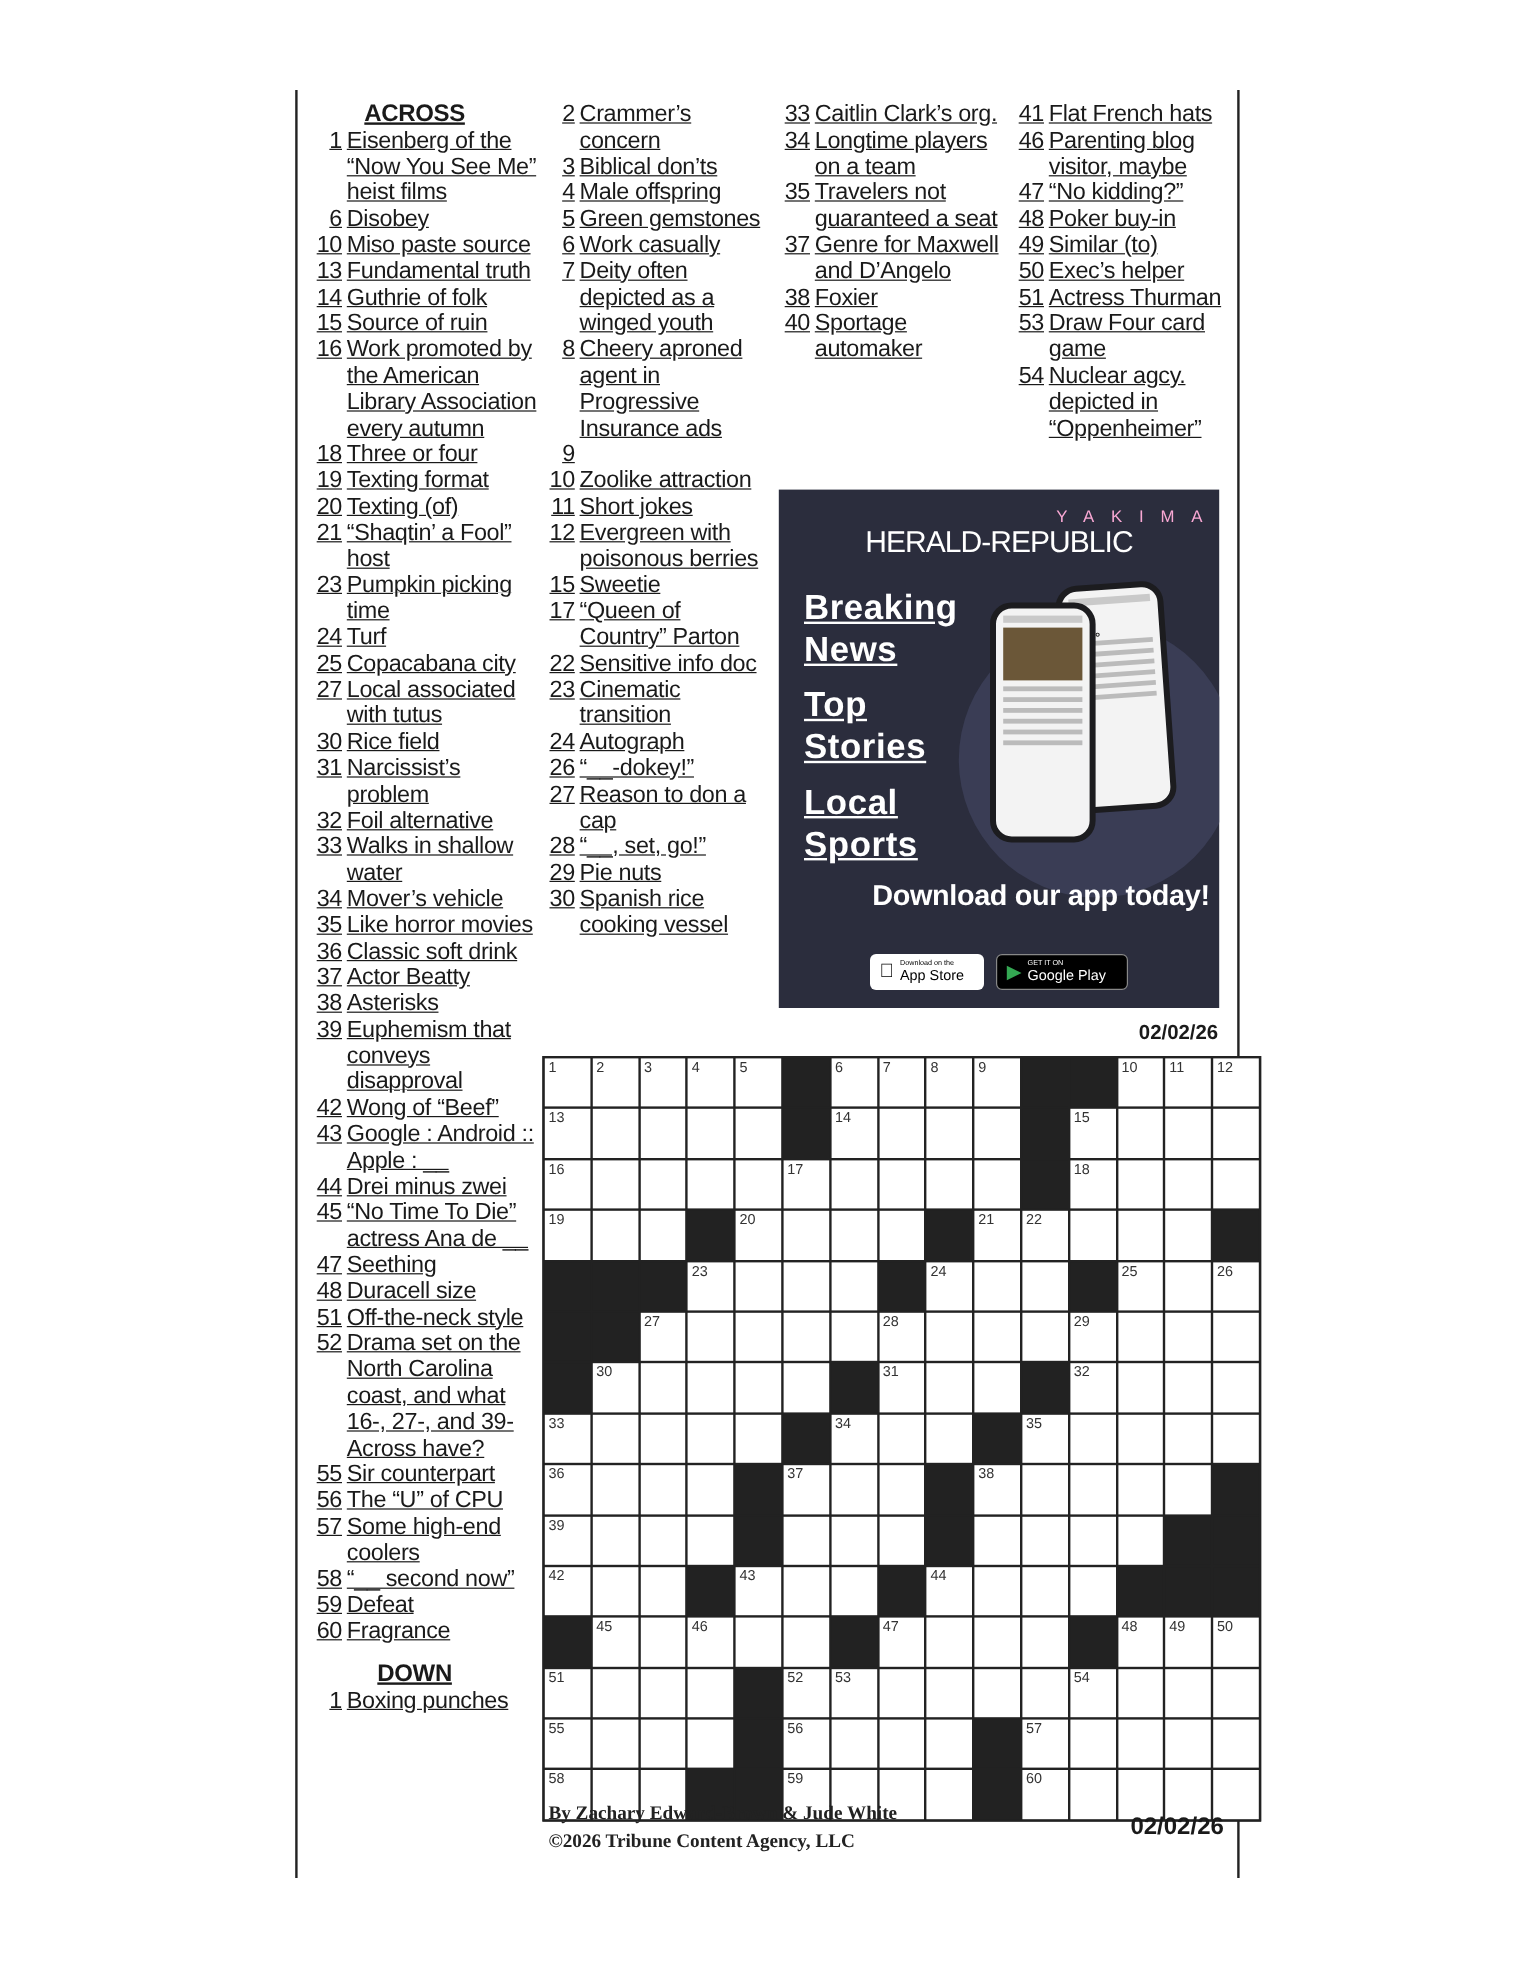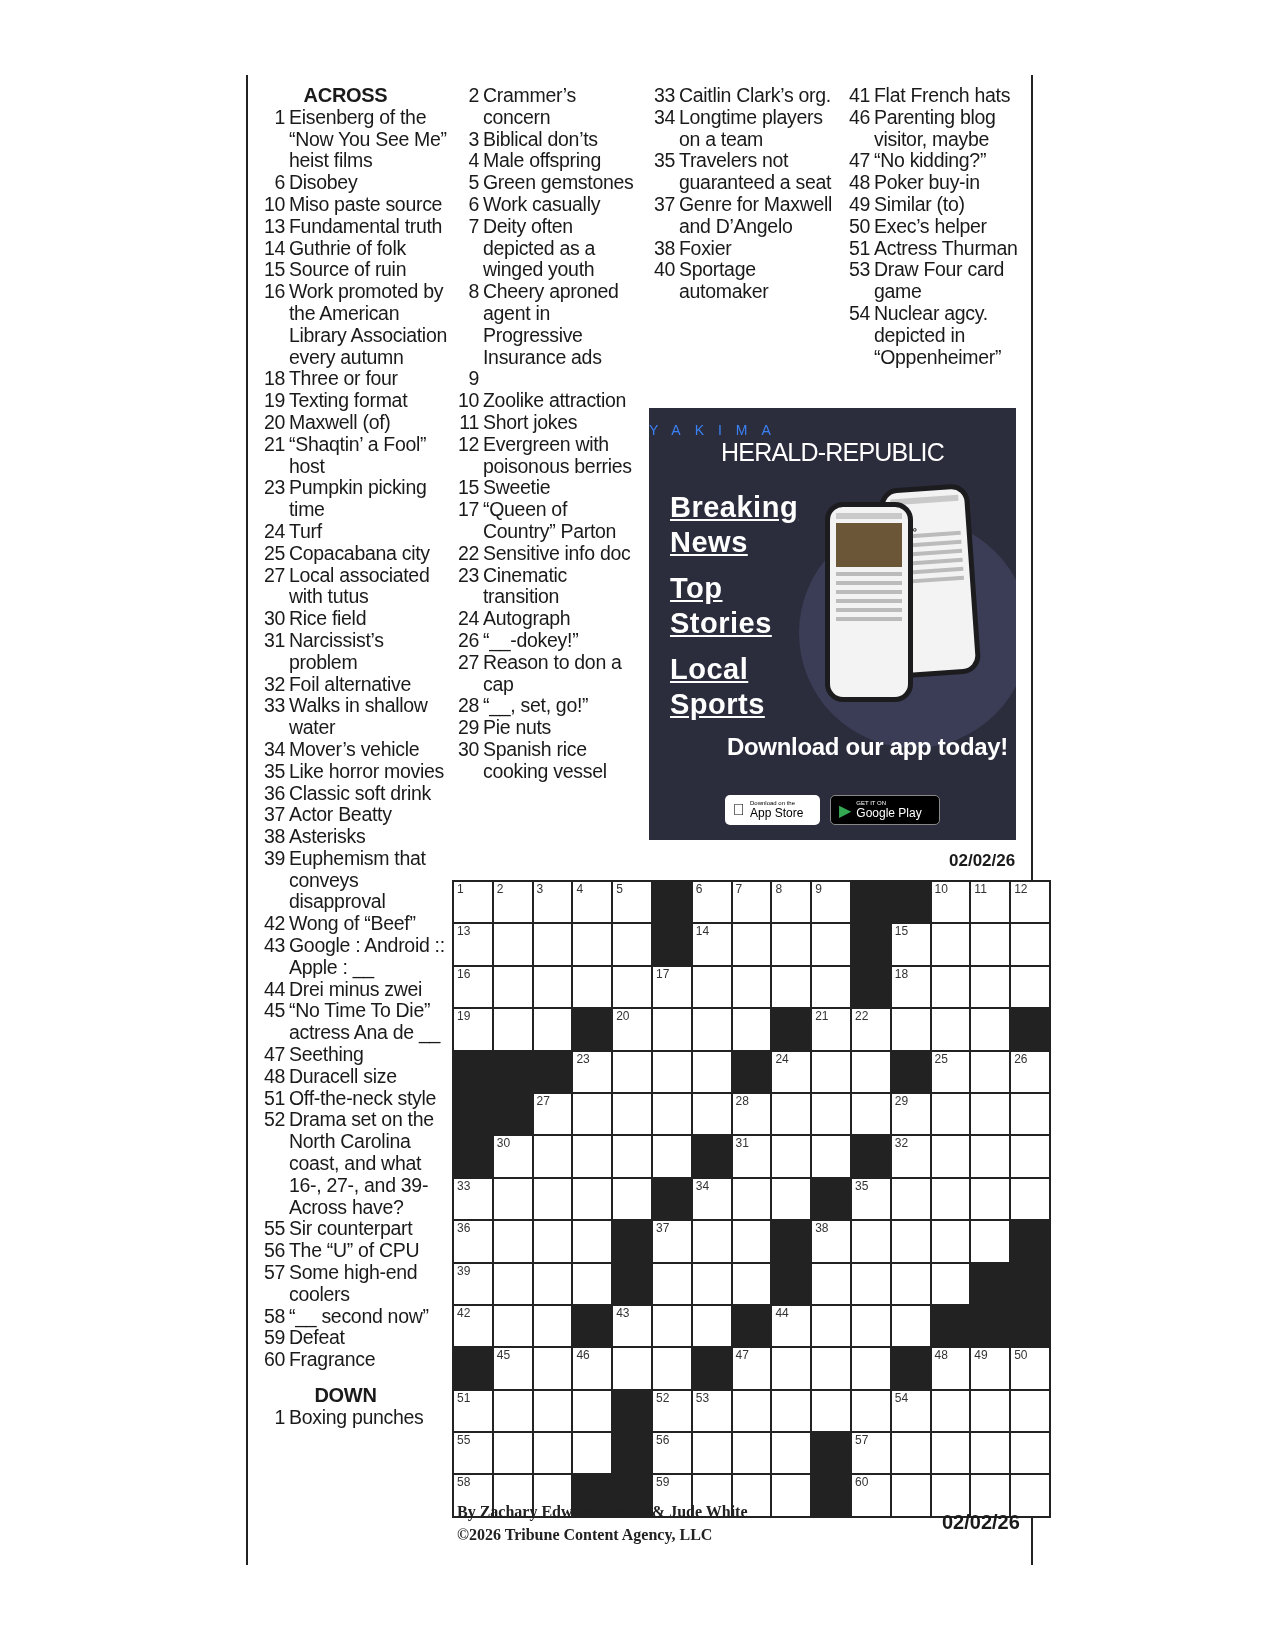--- a/index.html
+++ b/index.html
@@ -1,34 +1,34 @@
 <!DOCTYPE html>
 <html><head>
 <meta charset="utf-8">
 <style>
   html, body { margin: 0; padding: 0; background: #ffffff; }
   body { width: 1265px; height: 1637px; position: relative; overflow: hidden;
          font-family: "Liberation Sans", sans-serif; color: #1a1a1a; }
   .rule-left { position: absolute; left: 246px; top: 75px; width: 2px; height: 1490px; background: #222; }
   .rule-right { position: absolute; left: 1031px; top: 75px; width: 2px; height: 1490px; background: #222; }
 
-  .col { position: absolute; font-size: 19.5px; line-height: 21.8px; letter-spacing: -0.3px; }
+  .col { position: absolute; font-size: 19.5px; line-height: 21.8px; letter-spacing: -0.3px; text-decoration: underline; }
   .col-1 { left: 258px; top: 85px; width: 190px; }
   .col-2 { left: 452px; top: 85px; width: 190px; }
   .col-3 { left: 648px; top: 85px; width: 190px; }
   .col-4 { left: 843px; top: 85px; width: 190px; }
 
   .heading { font-weight: bold; font-size: 20px; text-align: center; width: 175px; margin-bottom: 0; }
   .clue { display: flex; }
   .clue .num { width: 27px; text-align: right; flex: none; padding-right: 4px; }
   .clue .txt { flex: 1; }
 
   .ad { position: absolute; left: 649px; top: 408px; width: 367px; height: 432px; background: #2b2d3d;
         color: #ffffff; overflow: hidden; }
-  .ad .yakima { position: absolute; top: 14px; width: 100%; text-align: left; letter-spacing: 14px; font-size: 14px; color: #3b82f6; }
+  .ad .yakima { position: absolute; top: 14px; width: 100%; text-align: right; letter-spacing: 14px; font-size: 14px; color: #f9a8d4; }
   .ad .brand { position: absolute; top: 30px; width: 100%; text-align: center; font-size: 25px; letter-spacing: -0.8px; font-weight: normal; }
   .ad .taglines { position: absolute; left: 21px; top: 82px; font-size: 29px; font-weight: bold; line-height: 35px; letter-spacing: 0.5px; }
   .ad .taglines .line { margin-bottom: 11px; text-decoration: underline; }
   .ad .halo { position: absolute; left: 150px; top: 110px; width: 230px; height: 230px; border-radius: 50%; background: #3a3d55; }
   .ad .phone { position: absolute; border: 5px solid #1c1c1f; border-radius: 18px; background: #f3f3f3; }
   .ad .phone.back { left: 236px; top: 78px; width: 80px; height: 180px; transform: rotate(-4deg); }
   .ad .phone.front { left: 176px; top: 94px; width: 78px; height: 190px; }
   .ad .phone .bar { height: 6px; margin: 6px 6px 4px; background: #c9c9c9; }
   .ad .phone .pic { margin: 0 6px; height: 44px; background: #6b5738; }
   .ad .phone .row { margin: 5px 6px; height: 4px; background: #bbbbbb; }
@@ -95,21 +95,21 @@
       <div class="clue">
         <span class="num">18</span>
         <span class="txt">Three or four</span>
       </div>
       <div class="clue">
         <span class="num">19</span>
         <span class="txt">Texting format</span>
       </div>
       <div class="clue">
         <span class="num">20</span>
-        <span class="txt">Maxwell (of)</span>
+        <span class="txt">Texting (of)</span>
       </div>
       <div class="clue">
         <span class="num">21</span>
         <span class="txt">“Shaqtin’ a Fool” host</span>
       </div>
       <div class="clue">
         <span class="num">23</span>
         <span class="txt">Pumpkin picking time</span>
       </div>
       <div class="clue">

